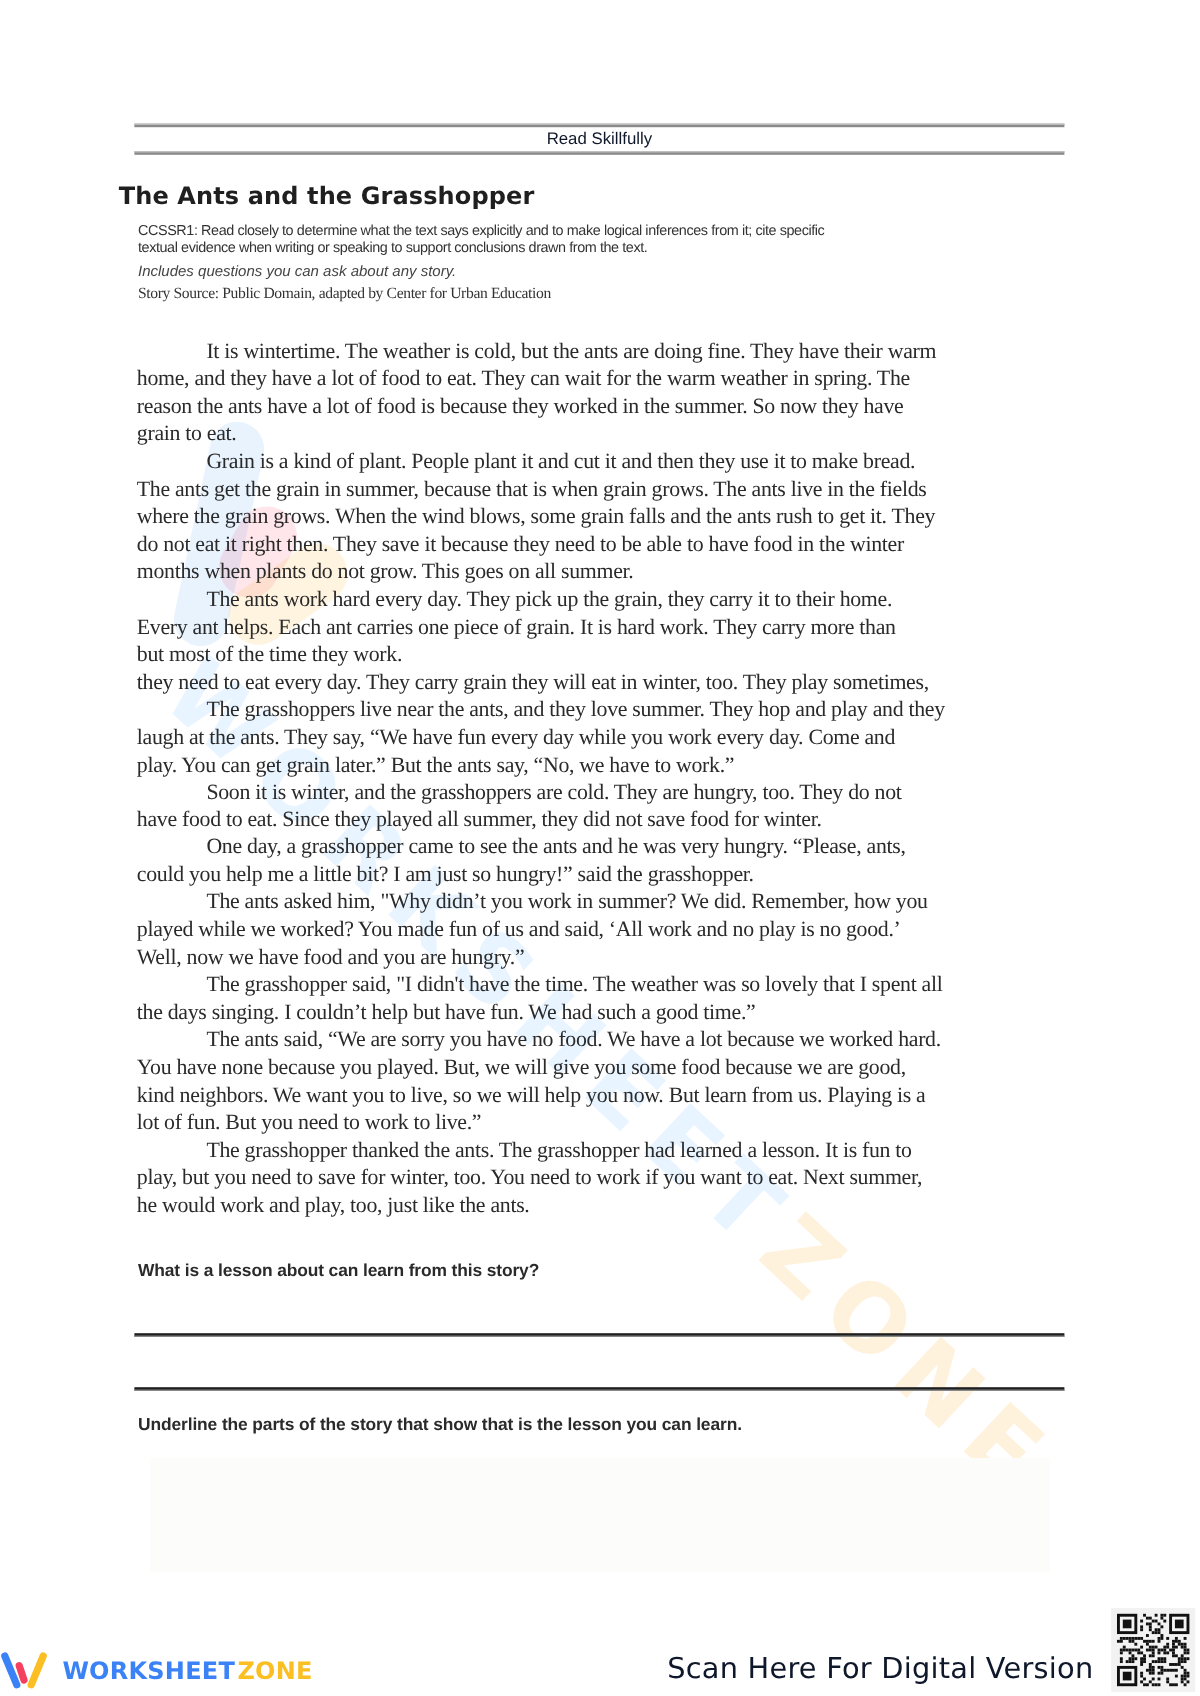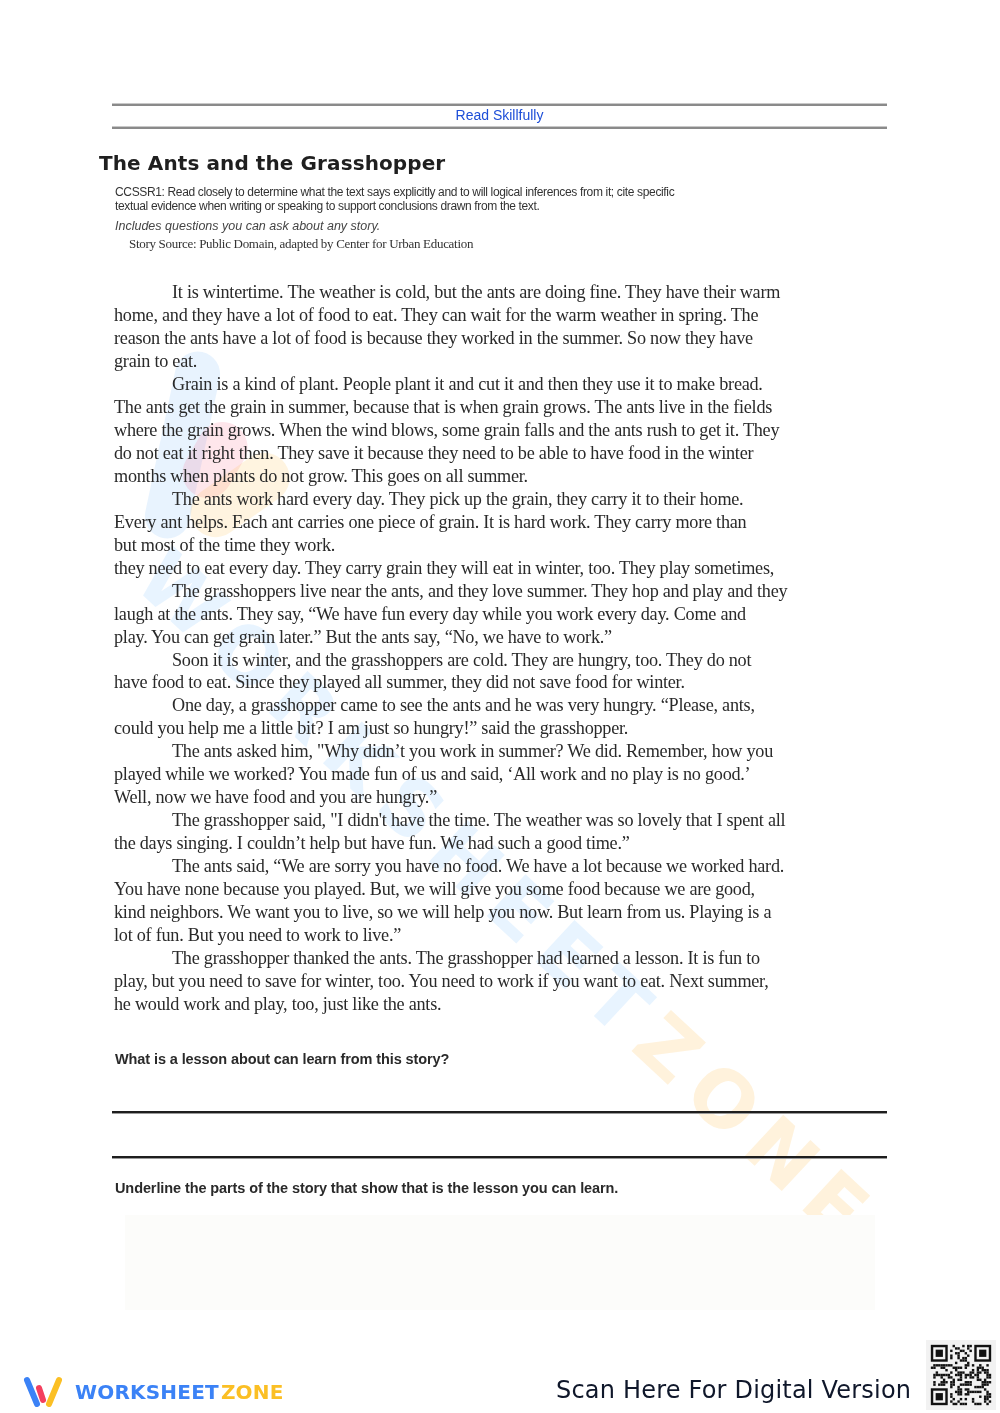--- a/index.html
+++ b/index.html
@@ -8,42 +8,41 @@
     background: #ffffff; color: #222;
   }
   .page { position: absolute; left: 0; top: 0; width: 1000px; height: 1413px; }
 
   .hline { position: absolute; left: 112px; width: 775px; }
   .hline.grey { height: 2px; background: #8a8a8a; border-top: 1px solid #c8c8c8; }
   .hline.dark { height: 2px; background: #1e1e1e; border-bottom: 1px solid #9a9a9a; }
 
   .header-label {
     position: absolute; left: 112px; width: 775px; top: 107px; text-align: center;
-    font-family: "Liberation Sans", sans-serif; font-size: 14px; color: #1d4ed8;
+    font-family: "Liberation Sans", sans-serif; font-size: 14px; color: #0f172a;
   }
 
   .title {
     position: absolute; left: 99px; top: 151px;
     font-family: "DejaVu Sans", sans-serif; font-weight: bold; font-size: 20px;
     color: #1f1f1f; letter-spacing: 0.1px;
   }
   .standard {
     position: absolute; left: 115px; top: 185px; width: 770px;
     font-family: "Liberation Sans", sans-serif; font-size: 12px; line-height: 14px;
     color: #333; letter-spacing: -0.35px;
   }
   .includes {
     position: absolute; left: 115px; top: 219px;
     font-family: "Liberation Sans", sans-serif; font-style: italic; font-size: 12.5px; color: #444;
   }
   .source {
     position: absolute; left: 115px; top: 236px;
     font-family: "Liberation Serif", serif; font-size: 13px; color: #333;
     letter-spacing: -0.3px;
-    margin-left: 14px;
   }
 
   .story {
     position: absolute; left: 114px; top: 281px; width: 770px;
     font-family: "Liberation Serif", serif; font-size: 18.2px; line-height: 22.97px;
     color: #2a2a2a; letter-spacing: -0.25px; white-space: nowrap;
   }
   .story .line { display: block; height: 22.97px; }
   .story .line.indent { padding-left: 58px; }
 
@@ -64,21 +63,21 @@
     font-family: "DejaVu Sans", sans-serif; font-weight: bold; font-size: 78px;
     letter-spacing: 14px; white-space: nowrap; pointer-events: none;
   }
   .watermark .wm-a { color: rgba(80, 170, 255, 0.13); }
   .watermark .wm-b { color: rgba(255, 185, 60, 0.18); }
   .wm-blob {
     position: absolute; border-radius: 30px; pointer-events: none;
   }
 
   .footer-logo {
-    position: absolute; left: 23px; top: 1374px; height: 36px;
+    position: absolute; left: 0; top: 1374px; height: 36px;
     display: flex; align-items: center; gap: 8px;
   }
   .footer-logo .brand-a {
     font-family: "DejaVu Sans", sans-serif; font-weight: bold; font-size: 20px;
     color: #3b82f6; letter-spacing: 0.2px;
   }
   .footer-logo .brand-b {
     font-family: "DejaVu Sans", sans-serif; font-weight: bold; font-size: 20px;
     color: #fbbf24; letter-spacing: 0.2px; margin-left: 2px;
   }
@@ -104,21 +103,21 @@
     <span class="wm-a">WORKSHEET</span><span class="wm-b">ZONE</span>
   </div>
 
   <div class="hline grey" style="top:103px;"></div>
   <div class="header-label">Read Skillfully</div>
   <div class="hline grey" style="top:126px;"></div>
 
   <div class="title">The Ants and the Grasshopper</div>
 
   <div class="standard">
-    <div>CCSSR1: Read closely to determine what the text says explicitly and to will logical inferences from it; cite specific</div>
+    <div>CCSSR1: Read closely to determine what the text says explicitly and to make logical inferences from it; cite specific</div>
     <div>textual evidence when writing or speaking to support conclusions drawn from the text.</div>
   </div>
   <div class="includes">Includes questions you can ask about any story.</div>
   <div class="source">Story Source: Public Domain, adapted by Center for Urban Education</div>
 
   <div class="story" id="story">
       <span class="line indent">It is wintertime.  The weather is cold, but the ants are doing fine.  They have their warm</span>
       <span class="line">home, and they have a lot of food to eat.  They can wait for the warm weather in spring.  The</span>
       <span class="line">reason the ants have a lot of food is because they worked in the summer.  So now they have</span>
       <span class="line">grain to eat.</span>

